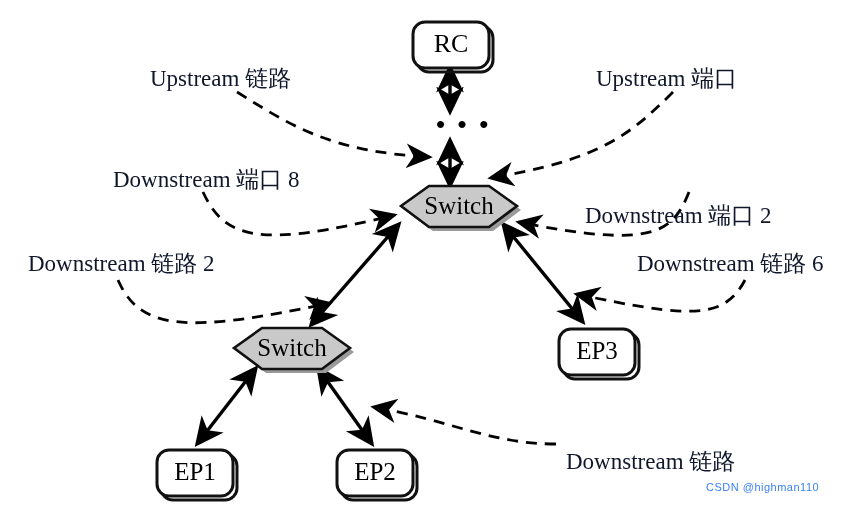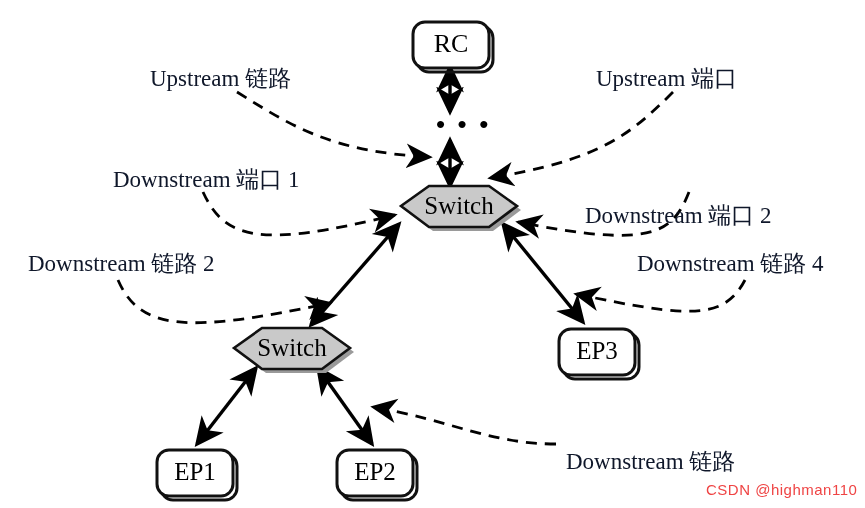--- a/index.html
+++ b/index.html
@@ -37,22 +37,22 @@
     position: absolute;
     font-family: "Liberation Serif", "DejaVu Serif", serif;
     font-size: 23px;
     color: #0f172a;
     white-space: nowrap;
     line-height: 1;
   }
   .watermark {
     position: absolute;
     font-family: "Liberation Sans", "DejaVu Sans", sans-serif;
-    font-size: 15px;
-    color: #ef4444;
+    font-size: 11px;
+    color: #3b82f6;
     white-space: nowrap;
     letter-spacing: 0.5px;
   }
   .dots {
     position: absolute;
     font-family: "Liberation Serif", "DejaVu Serif", serif;
     font-size: 26px;
     color: #000000;
     letter-spacing: 3px;
     font-weight: bold;
@@ -150,25 +150,25 @@
       <text class="node-label ep-label" x="375" y="474">EP2</text>
     </g>
   </svg>
 
   <div class="dots" style="left:436px; top:110px;">• • •</div>
 
   <div class="annotation" style="left:150px; top:67px;">Upstream 链路</div>
 
   <div class="annotation" style="left:596px; top:67px;">Upstream 端口</div>
 
-  <div class="annotation" style="left:113px; top:168px;">Downstream 端口 1</div>
+  <div class="annotation" style="left:113px; top:168px;">Downstream 端口 8</div>
 
   <div class="annotation" style="left:585px; top:168px;margin-top:36px;">Downstream 端口 2</div>
 
   <div class="annotation" style="left:28px; top:252px;">Downstream 链路 2</div>
 
-  <div class="annotation" style="left:637px; top:252px;">Downstream 链路 4</div>
+  <div class="annotation" style="left:637px; top:252px;">Downstream 链路 6</div>
 
   <div class="annotation" style="left:566px; top:434px;margin-top:16px;">Downstream 链路</div>
 
   <div class="watermark" style="left:706px; top:481px;">CSDN @highman110</div>
 
 </div>
 
 </body></html>

